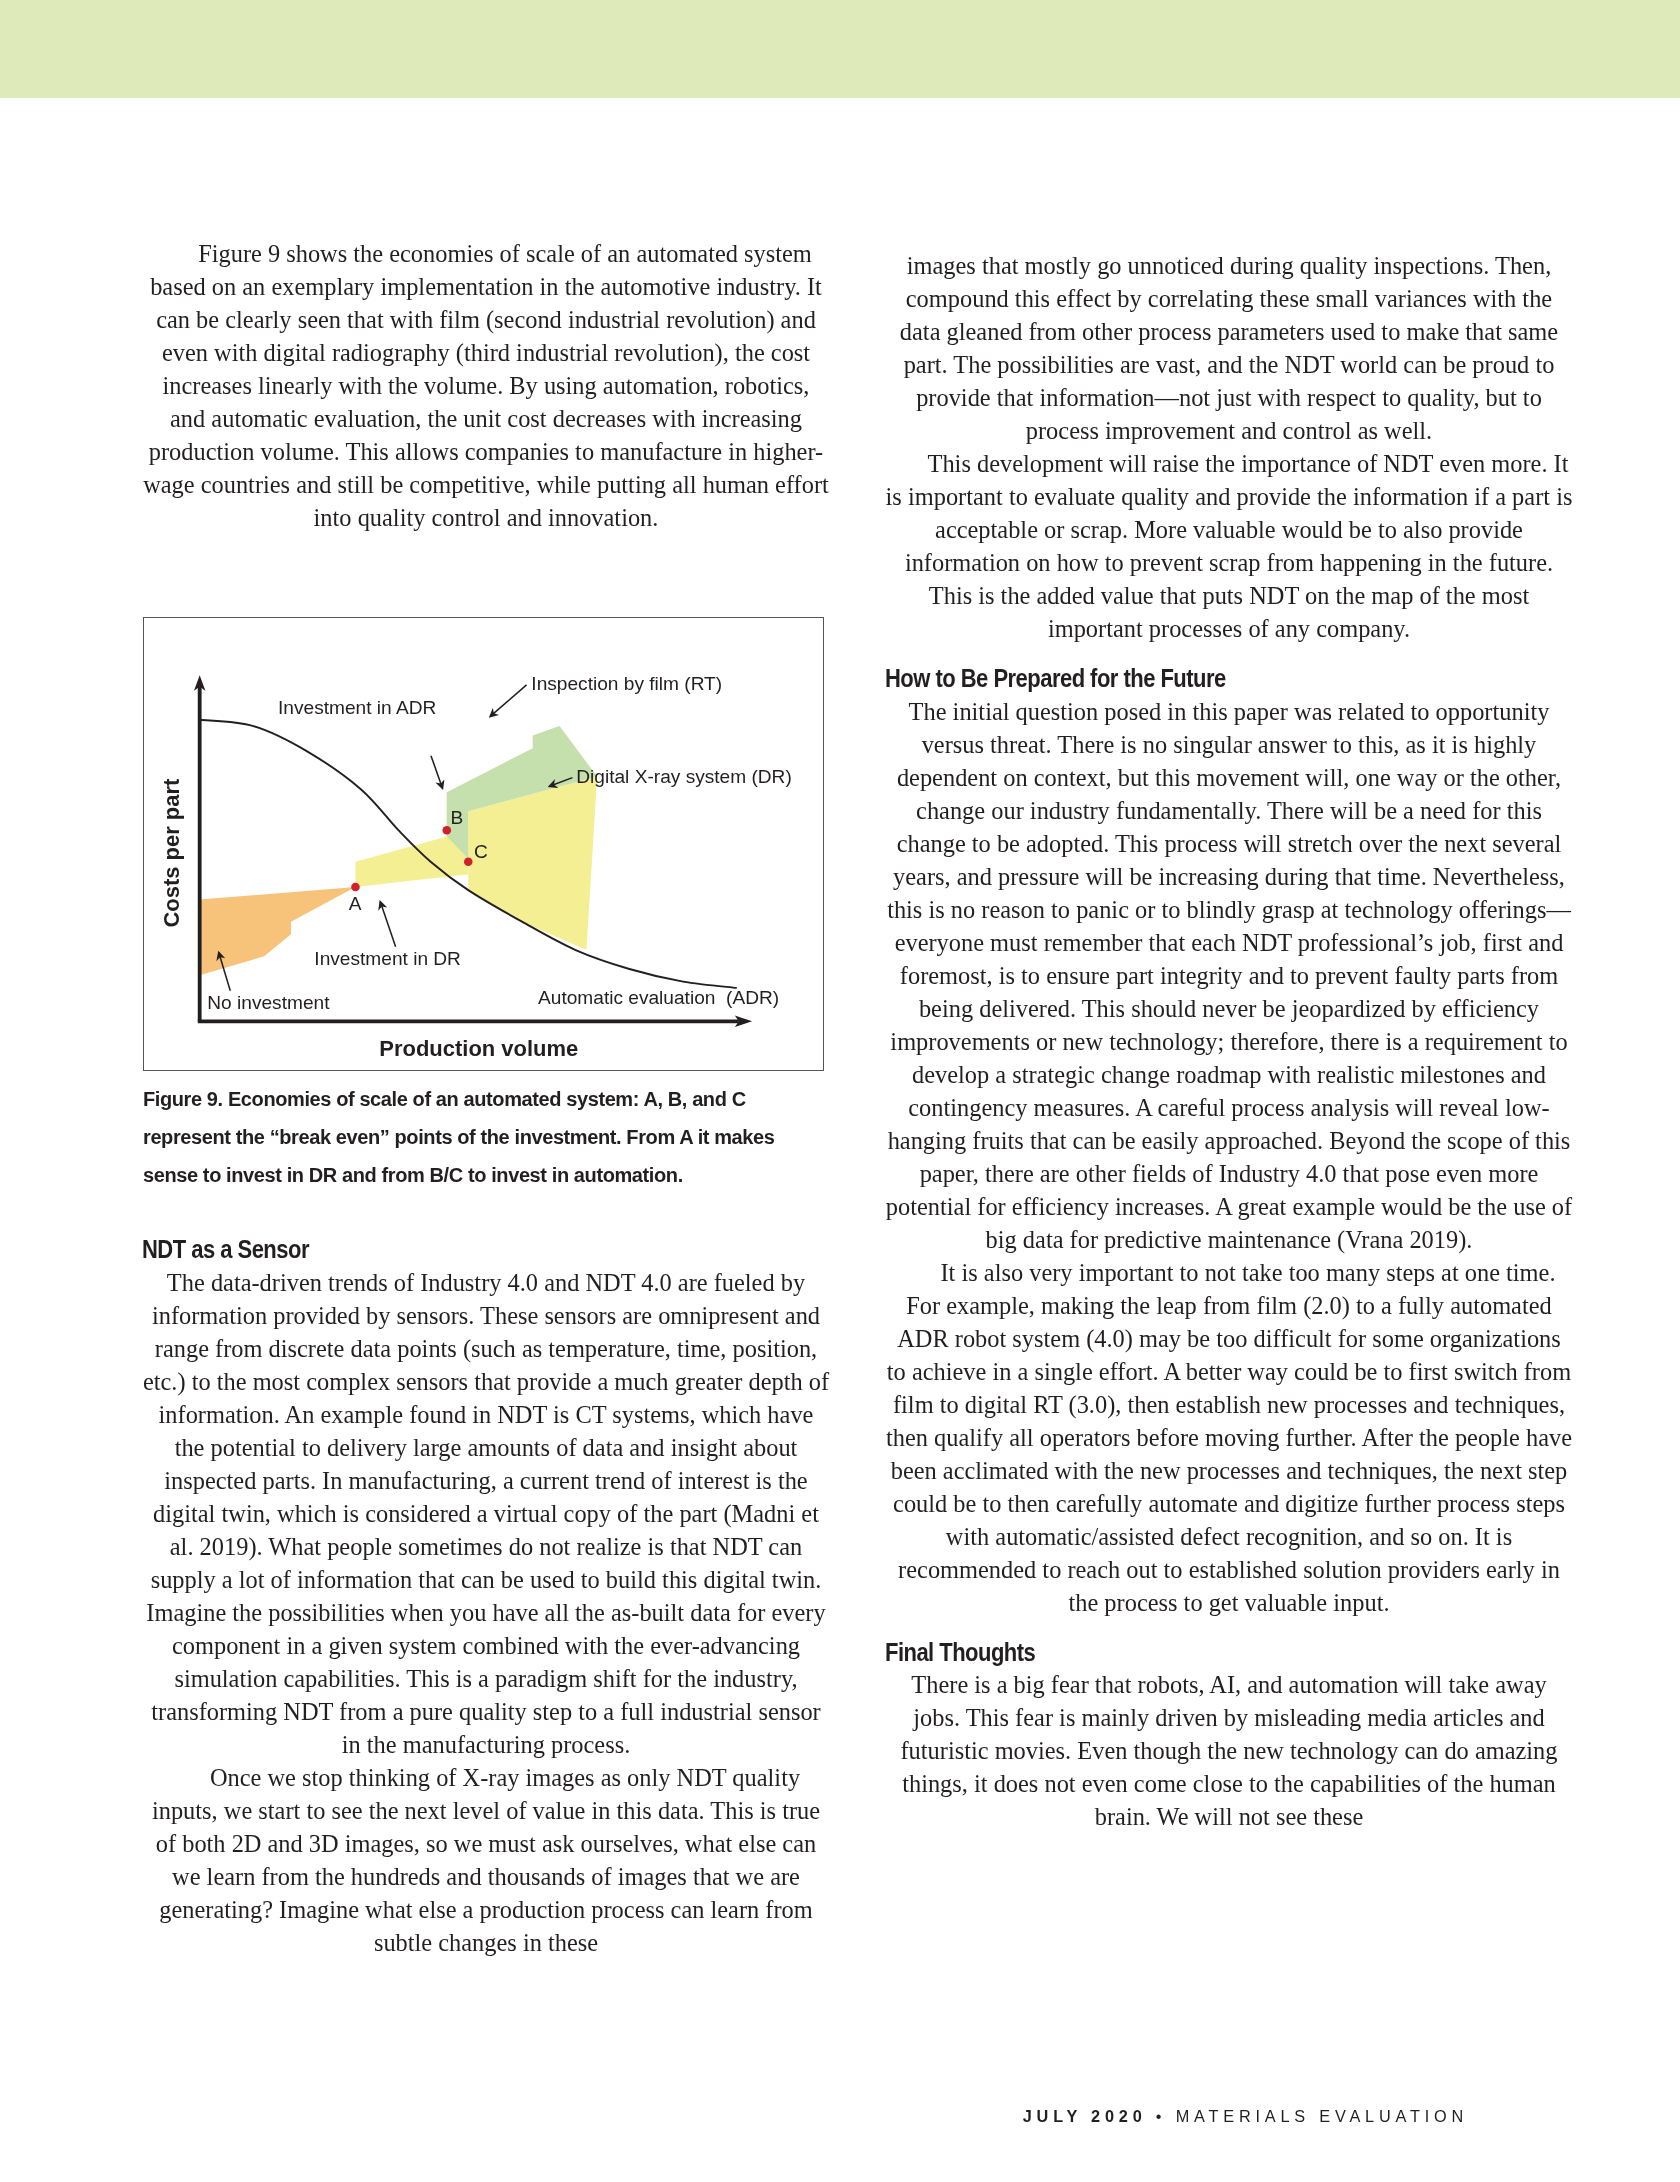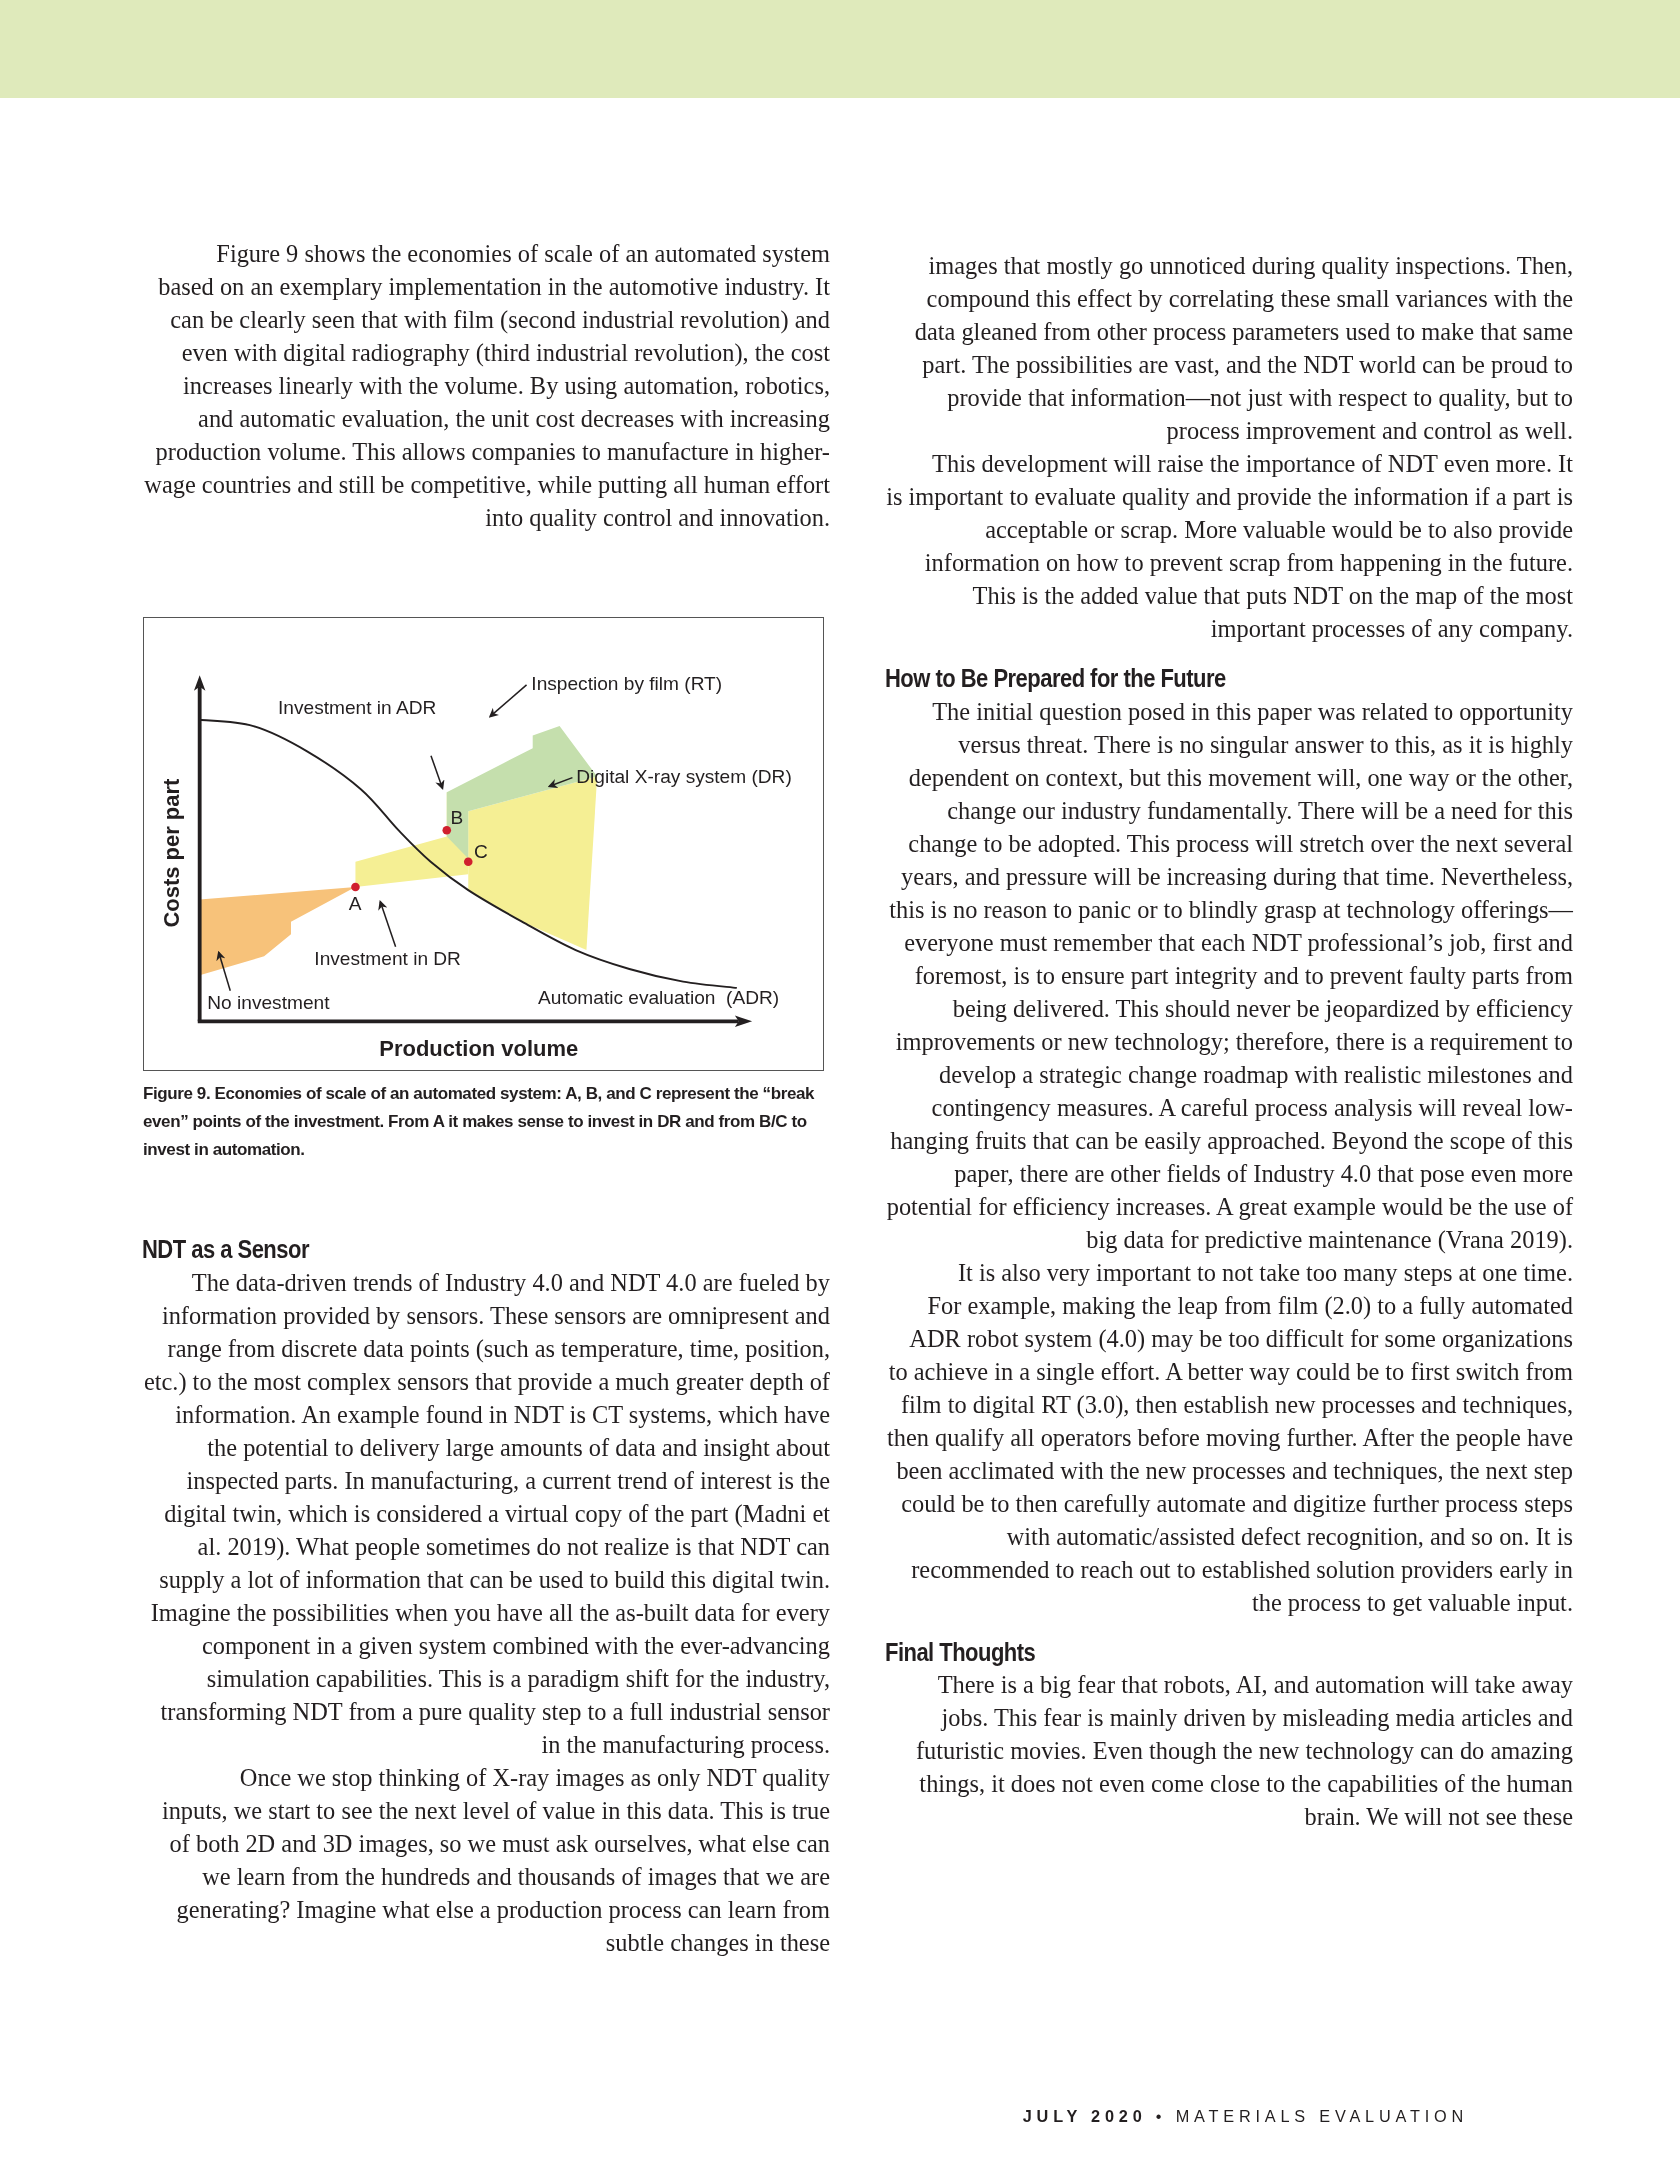--- a/index.html
+++ b/index.html
@@ -5,35 +5,35 @@
   html, body { margin: 0; padding: 0; }
   body {
     width: 1680px; height: 2182px; position: relative; background: #ffffff;
     font-family: "Liberation Serif", "DejaVu Serif", serif; color: #231f20;
     overflow: hidden;
   }
   .top-band { position: absolute; left: 0; top: 0; width: 1680px; height: 98px; background: #dfeabb; }
   .col { position: absolute; top: 237px; width: 688px; font-size: 24.4px; line-height: 33px; }
   .col-left { left: 142px; }
   .col-right { left: 885px; margin-top: 12px; }
-  p { margin: 0; text-align: right; }
+  p { margin: 0; text-align: center; }
   p.indent { text-indent: 38px; }
   h2 {
     font-family: "Liberation Sans", "DejaVu Sans", sans-serif; font-weight: bold;
     font-size: 25px; margin: 0; line-height: 32.5px; letter-spacing: -0.6px; transform: scaleX(0.88); transform-origin: left;
   }
   .figure-box {
     position: absolute; left: 143px; top: 617px; width: 681px; height: 454px;
     border: 1.9px solid #555; box-sizing: border-box;
   }
   .figure-box svg { position: absolute; left: 0; top: 0; }
   .caption {
     position: absolute; left: 143px; top: 1080px; width: 688px;
     font-family: "Liberation Sans", "DejaVu Sans", sans-serif; font-weight: bold;
-    font-size: 17px; line-height: 28px; letter-spacing: -0.4px;
+    font-size: 20px; line-height: 38px; letter-spacing: -0.4px;
   }
   .footer {
     position: absolute; top: 2101px; right: 0; width: 1376px; height: 38px;
     font-family: "Liberation Sans", "DejaVu Sans", sans-serif;
   }
   .footer .meta {
     position: absolute; right: 212px; top: 5.7px; font-size: 16.3px; letter-spacing: 4.8px;
   }
   .footer .meta b { font-weight: bold; }
   .footer .page { position: absolute; left: 1510px; top: 0px; font-family: "Liberation Serif", serif; font-size: 31px; }

